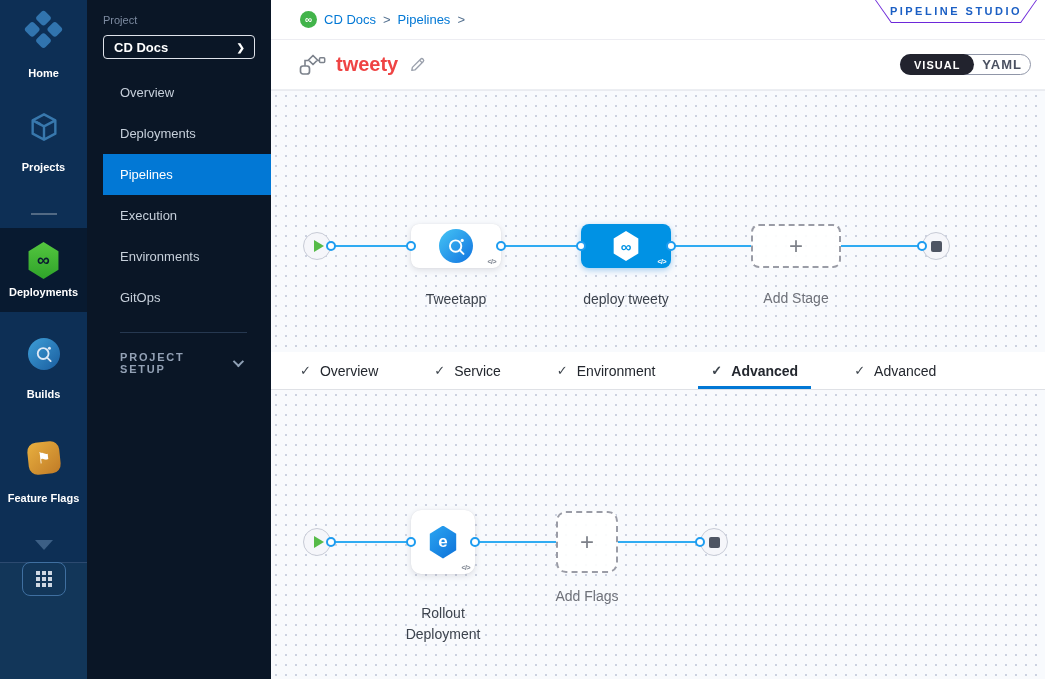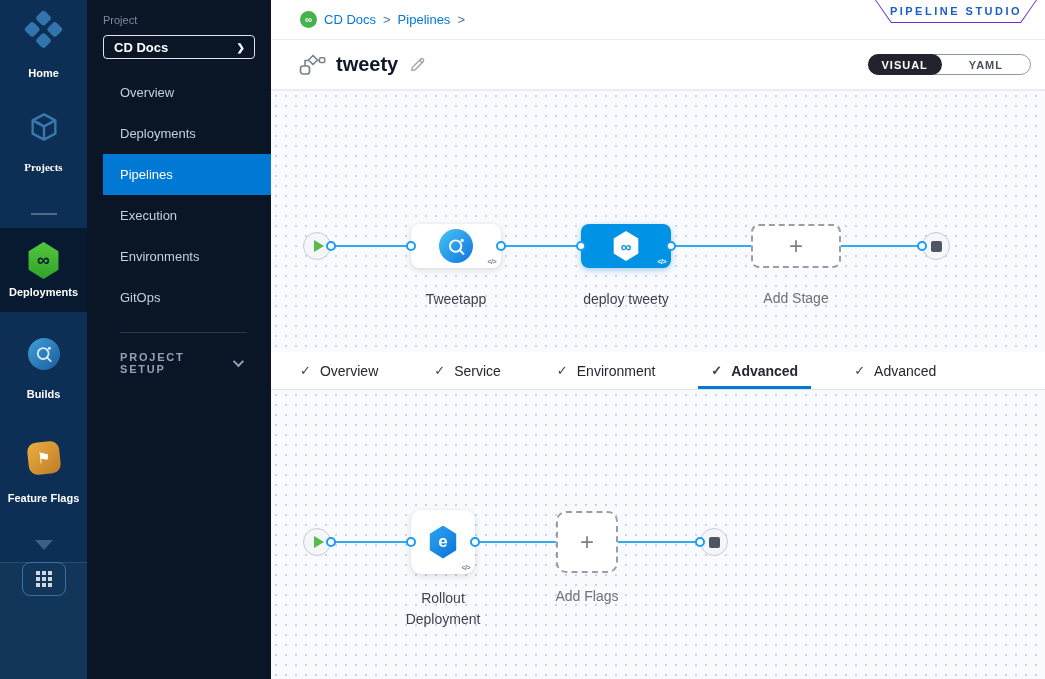--- a/index.html
+++ b/index.html
@@ -4,21 +4,21 @@
 <style>
   * { margin:0; padding:0; box-sizing:border-box; }
   html,body { width:1045px; height:679px; overflow:hidden; }
   body { display:flex; font-family:"Liberation Sans", sans-serif; background:#fff; }
 
   
   .rail { width:87px; flex-shrink:0; background:#0d2f55; display:flex; flex-direction:column; color:#fff; }
   .rail-item { display:flex; flex-direction:column; align-items:center; gap:18px; cursor:pointer; }
   .rail-label { font-size:11px; font-weight:bold; color:#fff; white-space:nowrap; }
   .rail-item-home { margin-top:14px; }
-  .rail-item-projects { margin-top:32px;font-family:Liberation Serif, serif; }
+  .rail-item-projects { margin-top:32px; }
   .rail-div { width:26px; border-top:2px solid #8d9aab; opacity:.55; margin:40px auto 0; }
   .rail-active-section { margin-top:13px; background:#081a30; padding:14px 0; width:100%; display:flex; flex-direction:column; align-items:center; gap:7px; cursor:pointer; }
   .rail-item-builds { margin-top:26px; }
   .rail-item-ff { margin-top:42px; }
   .rail-collapse { margin:36px auto 0; width:0; height:0; border-left:9px solid transparent; border-right:9px solid transparent; border-top:10px solid #3c5f85; cursor:pointer; }
   .rail-bottom { margin-top:12px; flex:1; background:#123659; border-top:1px solid #2c4a70; display:flex; justify-content:center; align-items:flex-start; }
   .apps-box { width:44px; height:34px; border:1px solid #3f6fa0; border-radius:8px; margin-top:-1px; display:flex; align-items:center; justify-content:center; cursor:pointer; }
   .apps-ic { display:grid; grid-template-columns:repeat(3,4px); grid-gap:2px; }
   .apps-ic span { width:4px; height:4px; background:#cfd8e3; }
 
@@ -45,24 +45,24 @@
   .main { flex:1; min-width:0; display:flex; flex-direction:column; position:relative; background:#fff; }
   .crumbbar { height:40px; flex-shrink:0; display:flex; align-items:center; padding-left:29px; gap:7px; border-bottom:1px solid #ededf2; }
   .crumb-ic { width:17px; height:17px; border-radius:50%; background:#42b44a; color:#fff; font-size:10px; font-weight:bold; display:flex; align-items:center; justify-content:center; flex-shrink:0; }
   .crumb-link { font-size:13px; color:#0278d5; text-decoration:none; cursor:pointer; }
   .crumb-sep { font-size:13px; color:#53708f; }
 
   .studio-badge { position:absolute; top:0; right:8px; width:162px; height:23px; clip-path:polygon(0 0,100% 0,calc(100% - 16px) 100%,16px 100%); background:#6d28d9; z-index:6; }
   .studio-badge-inner { position:absolute; left:1px; right:1px; top:0; bottom:1px; clip-path:polygon(0 0,100% 0,calc(100% - 15.5px) 100%,15.5px 100%); background:#fff; display:flex; align-items:center; justify-content:center; font-size:11px; font-weight:bold; letter-spacing:2.5px; color:#1b5fc4; }
 
   .titlebar { height:50px; flex-shrink:0; display:flex; align-items:center; padding-left:28px; gap:10px; border-bottom:1px solid #eceef2; position:relative; }
-  .pipe-title { font-size:20px; font-weight:bold; color:#0f172a; }
+  .pipe-title { font-size:20px; font-weight:bold; color:#ef4444; }
   .toggle { position:absolute; right:14px; top:14px; height:21px; border:1px solid #9096a8; border-radius:12px; background:#fff; display:flex; align-items:center; }
   .toggle-visual { height:21px; margin:-1px 0 -1px -1px; border-radius:12px; background:#22232e; color:#fff; font-size:11px; font-weight:bold; letter-spacing:1px; padding:0 14px; display:flex; align-items:center; cursor:pointer; }
-  .toggle-yaml { padding:0 27px; font-size:11px; font-weight:bold; letter-spacing:1px; color:#4a5060; cursor:pointer; }
+  .toggle-yaml { padding:0 8px; font-size:13px; font-weight:bold; letter-spacing:1px; color:#4a5060; cursor:pointer; }
 
   .canvas { position:relative; background-color:#f8fafd; background-image:radial-gradient(circle,#ccd2e0 1px,transparent 1.4px); background-size:10px 10px; overflow:hidden; }
   .canvas1 { height:262px; flex-shrink:0; border-top:1px solid #e9ebf0; }
   .canvas2 { flex:1; }
 
   .tabbar { height:38px; flex-shrink:0; background:#fff; border-bottom:1px solid #dfe1e6; display:flex; align-items:stretch; padding-left:16px; gap:30px; }
   .tab { display:flex; align-items:center; gap:9px; padding:0 13px; font-size:14px; color:#23272e; position:relative; cursor:pointer; }
   .tab .chk { font-size:13px; color:#3f464e; }
   .tab.active { font-weight:bold; }
   .tab.active::after { content:""; position:absolute; left:0; right:0; bottom:0; height:3px; background:#0278d5; }
@@ -99,21 +99,21 @@
   .c1-stop{left:651px;top:141px;}
   .c1-l1{left:110px;width:150px;top:198px;} .c1-l2{left:275px;width:160px;top:198px;} .c1-l3{left:450px;width:150px;top:197px;}
 
   
   .c2-start { left:32px; top:138px; }
   .c2-p1{left:55px;top:147px;} .c2-p2{left:135px;top:147px;} .c2-p3{left:199px;top:147px;} .c2-p4{left:424px;top:147px;}
   .c2-e1{left:60px;top:151px;width:80px;} .c2-e2{left:204px;top:151px;width:81px;} .c2-e3{left:347px;top:151px;width:82px;}
   .c2-step1{left:140px;top:120px;}
   .c2-add{left:285px;top:121px;width:62px;height:62px;border-radius:10px;}
   .c2-stop{left:429px;top:138px;}
-  .c2-l1{left:112px;width:120px;top:198px;} .c2-l2{left:251px;width:130px;top:196px;}
+  .c2-l1{left:112px;width:120px;top:213px;} .c2-l2{left:251px;width:130px;top:196px;}
 
   svg { display:block; }
 </style>
 </head>
 <body>
 
 <nav class="rail">
   <div class="rail-item rail-item-home">
     <div class="home-ic">
         <span></span>

